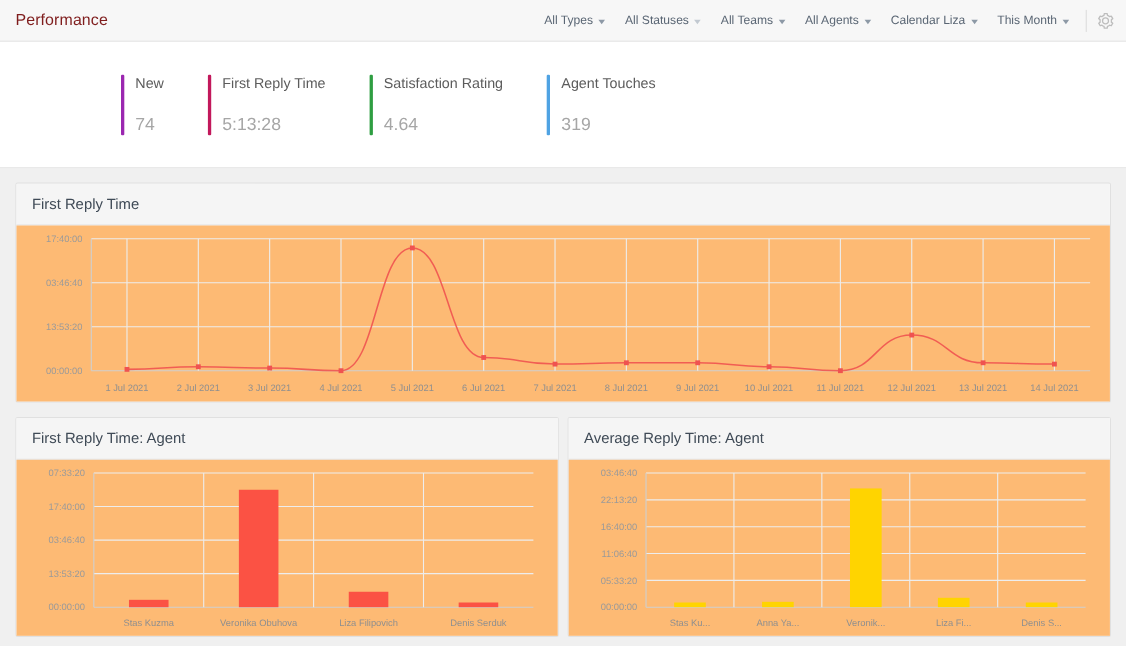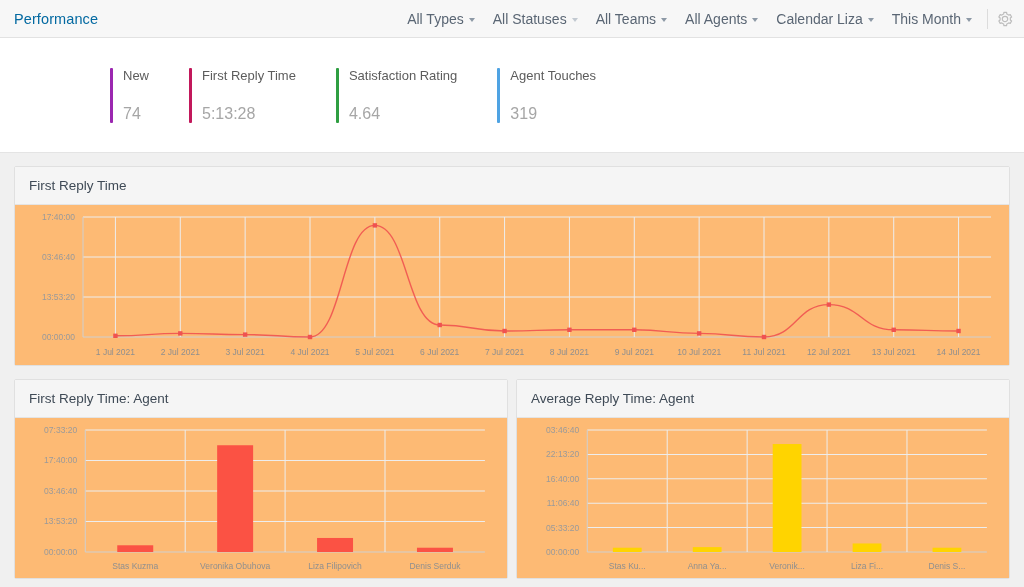--- a/index.html
+++ b/index.html
@@ -14,27 +14,27 @@
 
   
   .topbar {
     height: 38px;
     background: #f7f7f7;
     border-bottom: 1px solid #e2e2e2;
     display: flex; align-items: center;
     padding: 0 10px 0 14px;
   }
   .page-title {
-    font-size: 14.5px; color: #0369a1; font-weight: 400;
+    font-size: 14.5px; color: #7f1d1d; font-weight: 400;
     letter-spacing: .1px;
   }
   .filters { margin-left: auto; display: flex; align-items: center; }
   .filter {
     display: flex; align-items: center; gap: 5px;
-    font-size: 14px; color: #5a6674;
+    font-size: 11px; color: #5a6674;
     padding: 4px 9px; cursor: default; white-space: nowrap;
   }
   .caret {
     width: 0; height: 0; margin-top: 2px;
     border-left: 3.5px solid transparent;
     border-right: 3.5px solid transparent;
     border-top: 4px solid #8d99a6;
   }
   .caret.light { border-top-color: #c2c9d1; }
   .vdiv { width: 1px; height: 20px; background: #dcdcdc; margin: 0 8px 0 6px; }

